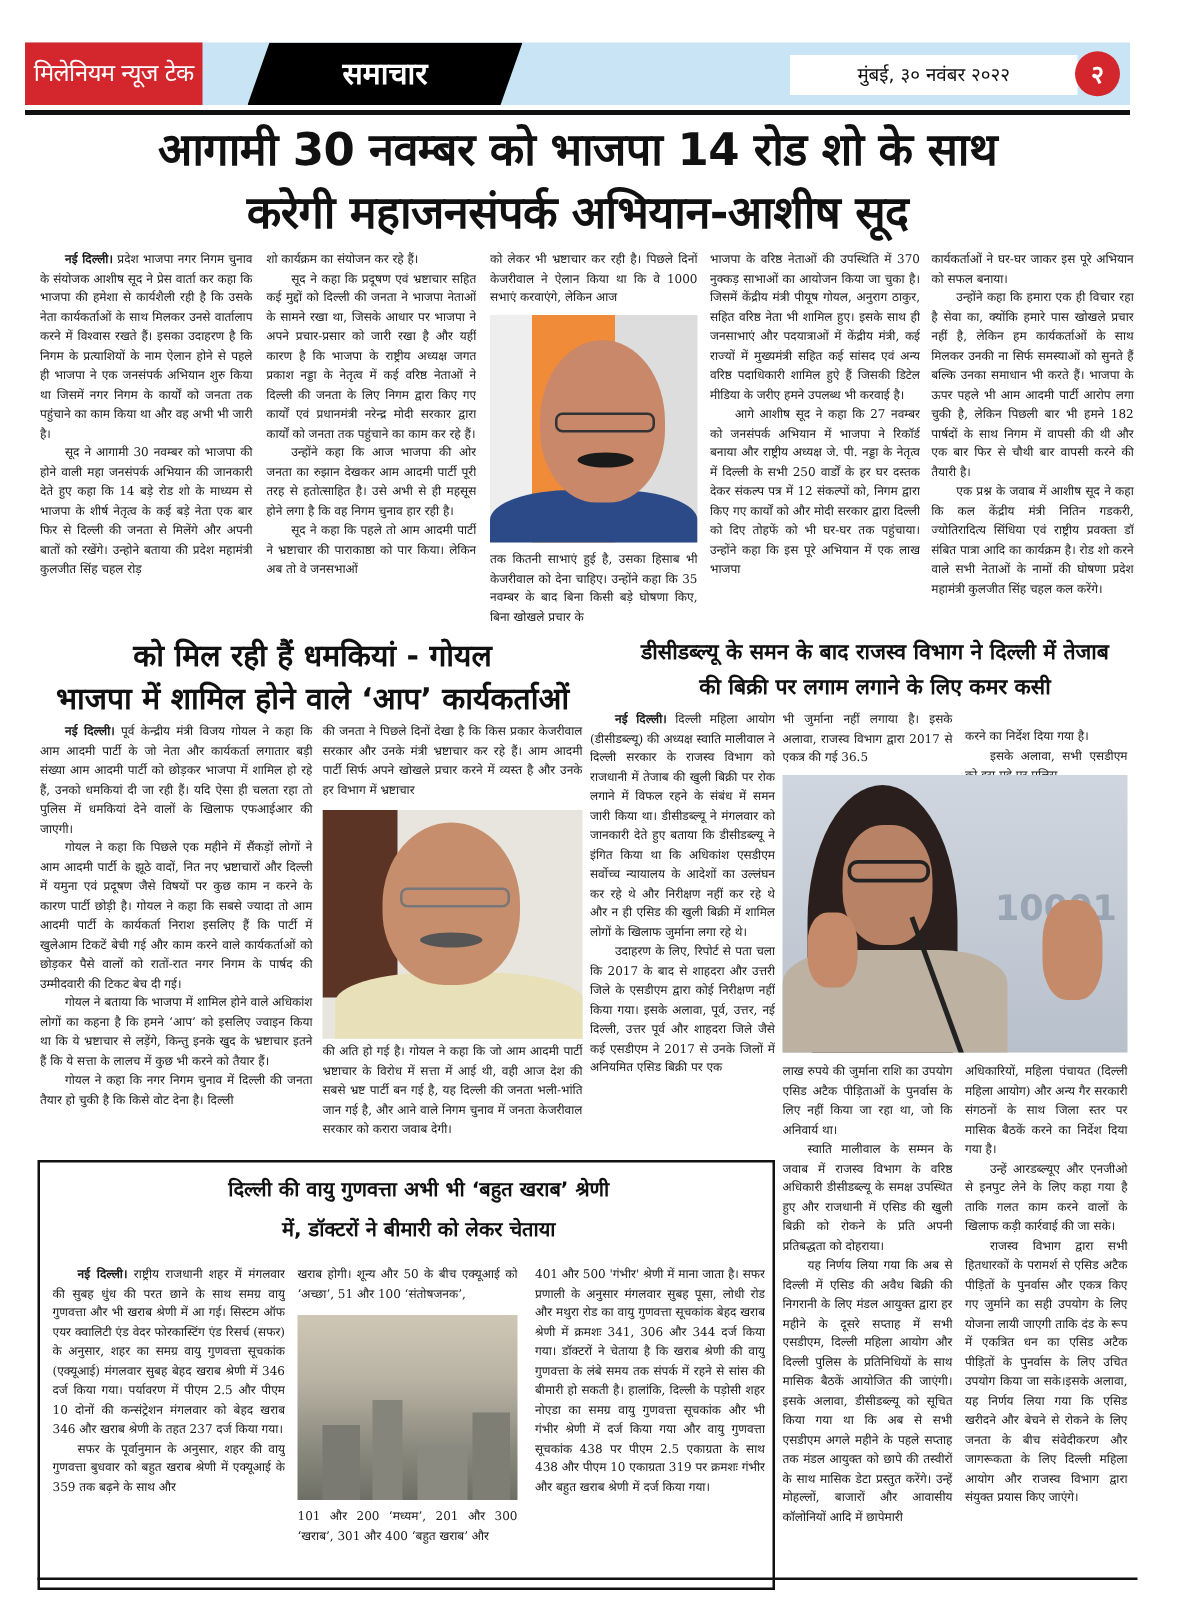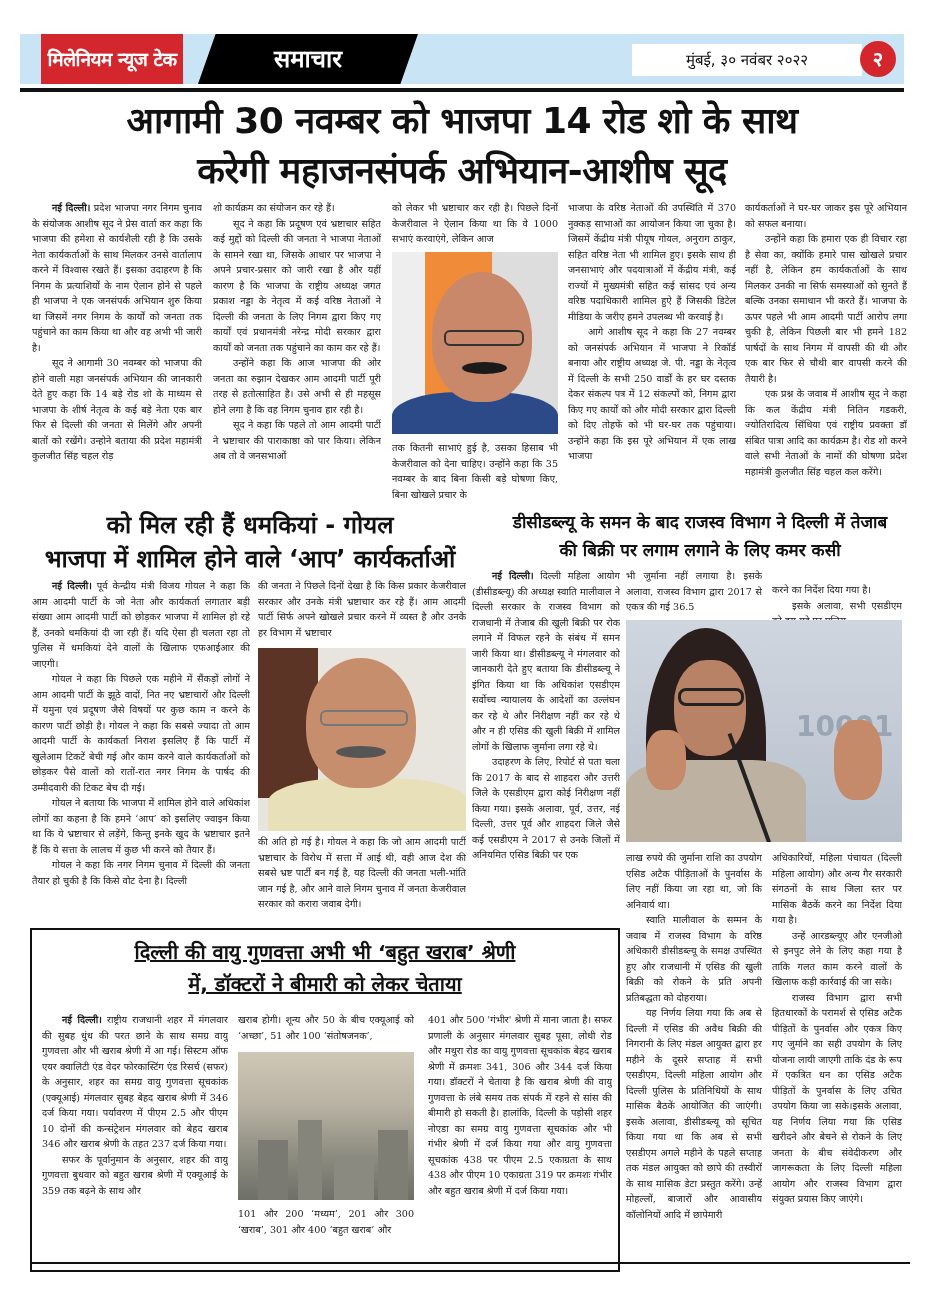--- a/index.html
+++ b/index.html
@@ -2,21 +2,21 @@
 <html><head>
 <meta charset="utf-8">
 <style>
   * { box-sizing: border-box; margin: 0; padding: 0; }
   html, body { width: 945px; height: 1296px; background: #ffffff; overflow: hidden; }
   body { position: relative; font-family: "DejaVu Sans", "Liberation Sans", sans-serif; color: #111; }
 
   
   .masthead { position: absolute; left: 20px; top: 34px; width: 884px; height: 50px; background: #c9e4f5; }
   .brand { position: absolute; left: 0; top: 0; width: 140px; height: 50px; background: #d4272d; color: #fff;
-    font-weight: bold; font-size: 19px; line-height: 50px; text-align: center; letter-spacing: -0.5px; width: 142px; margin-left: 21px; }
+    font-weight: normal; font-size: 19px; line-height: 50px; text-align: center; letter-spacing: -0.5px; width: 142px; }
   .section { position: absolute; left: 178px; top: 0; width: 220px; height: 50px; background: #000; color: #fff;
     font-weight: bold; font-size: 24px; line-height: 50px; text-align: center;
     clip-path: polygon(8% 0, 100% 0, 92% 100%, 0 100%); }
   .dateline { position: absolute; left: 590px; top: 10px; width: 230px; height: 32px; background: #fff;
     font-size: 15px; line-height: 32px; text-align: center; color: #111; margin-left: 22px; }
   .page-num { position: absolute; left: 840px; top: 7px; width: 36px; height: 36px; border-radius: 50%;
     background: #d4272d; color: #fff; font-size: 20px; font-weight: bold; line-height: 36px; text-align: center; }
   .rule-top { position: absolute; left: 20px; top: 88px; width: 884px; height: 4px; background: #111; }
 
   
@@ -164,21 +164,21 @@
   <p>स्वाति मालीवाल के सम्मन के जवाब में राजस्व विभाग के वरिष्ठ अधिकारी डीसीडब्ल्यू के समक्ष उपस्थित हुए और राजधानी में एसिड की खुली बिक्री को रोकने के प्रति अपनी प्रतिबद्धता को दोहराया।</p>
   <p>यह निर्णय लिया गया कि अब से दिल्ली में एसिड की अवैध बिक्री की निगरानी के लिए मंडल आयुक्त द्वारा हर महीने के दूसरे सप्ताह में सभी एसडीएम, दिल्ली महिला आयोग और दिल्ली पुलिस के प्रतिनिधियों के साथ मासिक बैठकें आयोजित की जाएंगी। इसके अलावा, डीसीडब्ल्यू को सूचित किया गया था कि अब से सभी एसडीएम अगले महीने के पहले सप्ताह तक मंडल आयुक्त को छापे की तस्वीरों के साथ मासिक डेटा प्रस्तुत करेंगे। उन्हें मोहल्लों, बाजारों और आवासीय कॉलोनियों आदि में छापेमारी</p>
 </div>
 <div class="col" style="left:772px;top:850px;width:130px;height:415px;">
   <p style="text-indent:0">अधिकारियों, महिला पंचायत (दिल्ली महिला आयोग) और अन्य गैर सरकारी संगठनों के साथ जिला स्तर पर मासिक बैठकें करने का निर्देश दिया गया है।</p>
   <p>उन्हें आरडब्ल्यूए और एनजीओ से इनपुट लेने के लिए कहा गया है ताकि गलत काम करने वालों के खिलाफ कड़ी कार्रवाई की जा सके।</p>
   <p>राजस्व विभाग द्वारा सभी हितधारकों के परामर्श से एसिड अटैक पीड़ितों के पुनर्वास और एकत्र किए गए जुर्माने का सही उपयोग के लिए योजना लायी जाएगी ताकि दंड के रूप में एकत्रित धन का एसिड अटैक पीड़ितों के पुनर्वास के लिए उचित उपयोग किया जा सके।इसके अलावा, यह निर्णय लिया गया कि एसिड खरीदने और बेचने से रोकने के लिए जनता के बीच संवेदीकरण और जागरूकता के लिए दिल्ली महिला आयोग और राजस्व विभाग द्वारा संयुक्त प्रयास किए जाएंगे।</p>
 </div>
 
 <div class="box-air"></div>
-<div class="hl2" style="left:34px;top:936px;width:582px;font-size:20px;line-height:32px;text-decoration:underline;">
+<div class="hl2" style="left:44px;top:936px;width:582px;font-size:16px;line-height:32px;">
   <div>दिल्ली की वायु गुणवत्ता अभी भी ‘बहुत खराब’ श्रेणी</div>
   <div>में, डॉक्टरों ने बीमारी को लेकर चेताया</div>
 </div>
 <div class="col" style="left:42px;top:1012px;width:186px;height:230px;">
   <p><span class="dl">नई दिल्ली।</span> <span>राष्ट्रीय राजधानी शहर में मंगलवार की सुबह धुंध की परत छाने के साथ समग्र वायु गुणवत्ता और भी खराब श्रेणी में आ गई। सिस्टम ऑफ एयर क्वालिटी एंड वेदर फोरकास्टिंग एंड रिसर्च (सफर) के अनुसार, शहर का समग्र वायु गुणवत्ता सूचकांक (एक्यूआई) मंगलवार सुबह बेहद खराब श्रेणी में 346 दर्ज किया गया। पर्यावरण में पीएम 2.5 और पीएम 10 दोनों की कन्संट्रेशन मंगलवार को बेहद खराब 346 और खराब श्रेणी के तहत 237 दर्ज किया गया।</span></p>
   <p>सफर के पूर्वानुमान के अनुसार, शहर की वायु गुणवत्ता बुधवार को बहुत खराब श्रेणी में एक्यूआई के 359 तक बढ़ने के साथ और</p>
 </div>
 <div class="col" style="left:238px;top:1012px;width:176px;height:36px;">
   <p style="text-indent:0">खराब होगी। शून्य और 50 के बीच एक्यूआई को ‘अच्छा’, 51 और 100 ‘संतोषजनक’,</p>
 </div>

